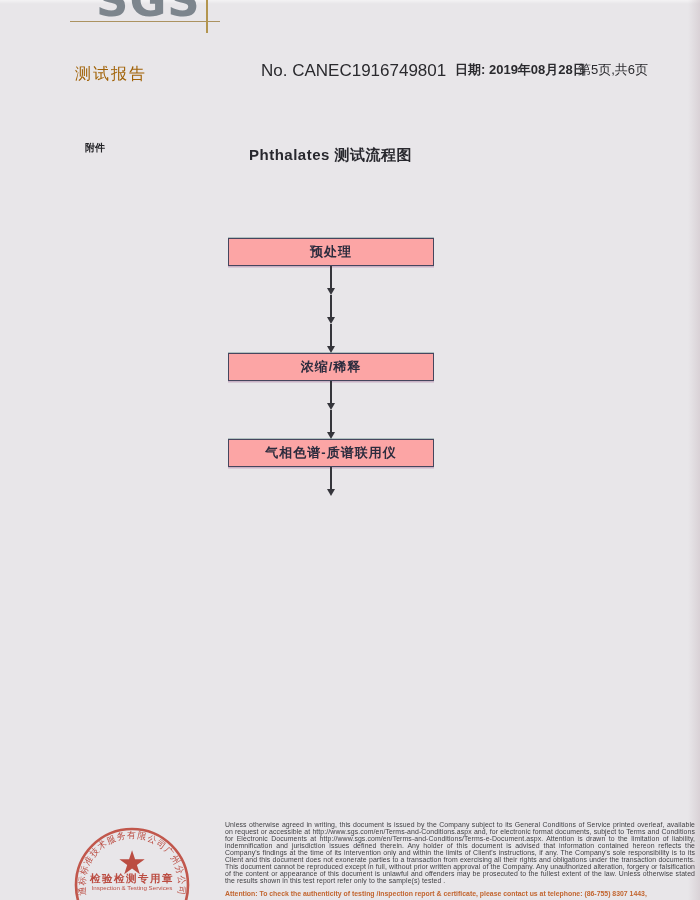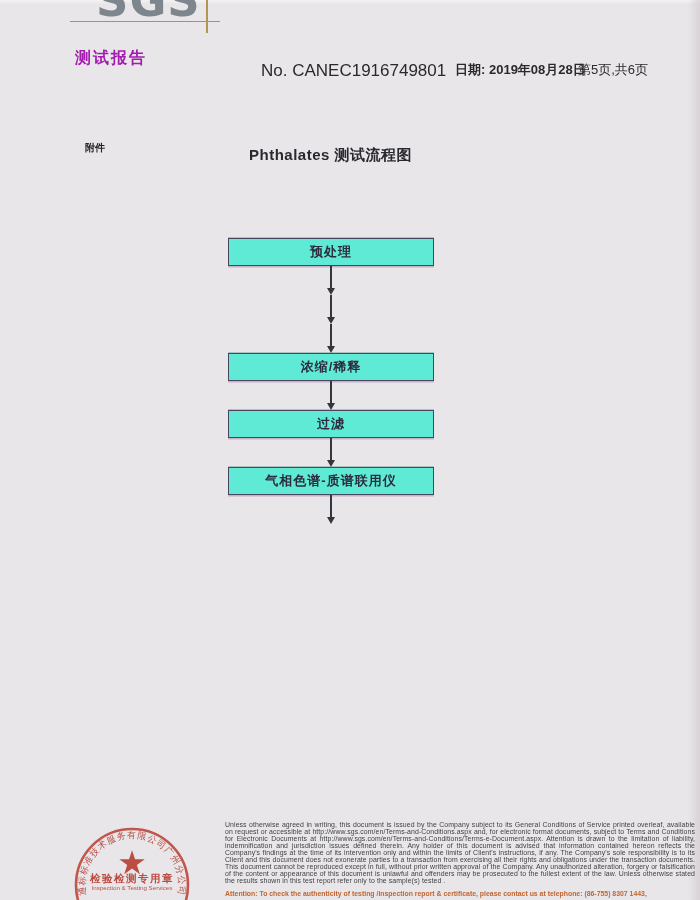--- a/index.html
+++ b/index.html
@@ -19,37 +19,37 @@
     background: linear-gradient(to bottom, rgba(255,255,255,.5), rgba(255,255,255,0)); }
 
   
   .logo-wrap { left: 96px; top: 0; width: 112px; height: 19px; overflow: hidden; }
   .logo-text { position: absolute; top: -26px; left: 0; font-size: 45px; font-weight: bold;
     letter-spacing: 1px; color: #7d858d; font-family: "DejaVu Sans", sans-serif; }
   .gold-line-h { left: 70px; top: 21px; width: 150px; height: 1.3px; background: #ab9260; }
   .gold-line-v { left: 206px; top: 0; width: 1.5px; height: 33px; background: #b3954e; }
 
   
-  .report-title { left: 75px; top: 48px; font-size: 16px; font-weight: bold;
-    letter-spacing: 2px; color: #a21caf; }
+  .report-title { left: 75px; top: 64px; font-size: 16px; font-weight: normal;
+    letter-spacing: 2px; color: #a16207; }
   .report-no { left: 261px; top: 61px; font-size: 17px; color: #2a2a2e; }
   .report-date { left: 455px; top: 61px; font-size: 13px; color: #2a2a2e; font-weight: bold; }
   .page-info { left: 578px; top: 61px; font-size: 13px; color: #2a2a2e; }
 
   .attachment { left: 85px; top: 114px; font-size: 10px; font-weight: bold; color: #242428; margin-top: 27px; }
 
   .flow-title { left: 0; top: 146px; width: 661px; text-align: center;
     font-size: 15px; font-weight: bold; color: #28282e; letter-spacing: .5px; }
 
   
   .flow { left: 228px; top: 238px; width: 206px; display: flex; flex-direction: column; }
   .flow-box {
     height: 28px; width: 206px;
     border: 1.4px solid #46465e;
-    background: #5eead4;
+    background: #fca5a5;
     display: flex; align-items: center; justify-content: center;
     font-size: 13px; font-weight: 600; color: #2c2c3e; letter-spacing: 1px;
     box-shadow: 0 -1px 0 rgba(50,110,100,.30), 0 1.5px 0 rgba(120,40,100,.28);
   }
   .flow-arrow { height: 29px; display: flex; flex-direction: column; align-items: center; }
   .arrow-line { width: 1.7px; flex: 1 1 auto; background: #35353b; }
   .arrow-head { width: 0; height: 0; border-left: 4.5px solid transparent;
     border-right: 4.5px solid transparent; border-top: 7.5px solid #35353b; }
 
   
@@ -94,21 +94,20 @@
     </div>
   <div class="flow-arrow">
       <div class="arrow-line"></div>
       <div class="arrow-head"></div>
     </div>
   <div class="flow-box">浓缩/稀释</div>
   <div class="flow-arrow">
       <div class="arrow-line"></div>
       <div class="arrow-head"></div>
     </div>
-  <div class="flow-box">过滤</div>
   <div class="flow-arrow">
       <div class="arrow-line"></div>
       <div class="arrow-head"></div>
     </div>
   <div class="flow-box">气相色谱-质谱联用仪</div>
   <div class="flow-arrow">
       <div class="arrow-line"></div>
       <div class="arrow-head"></div>
     </div>
 </div>

